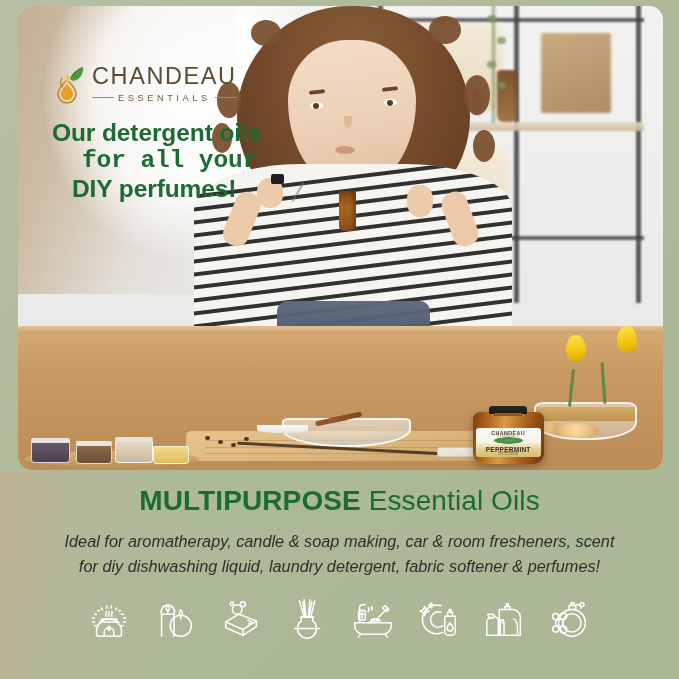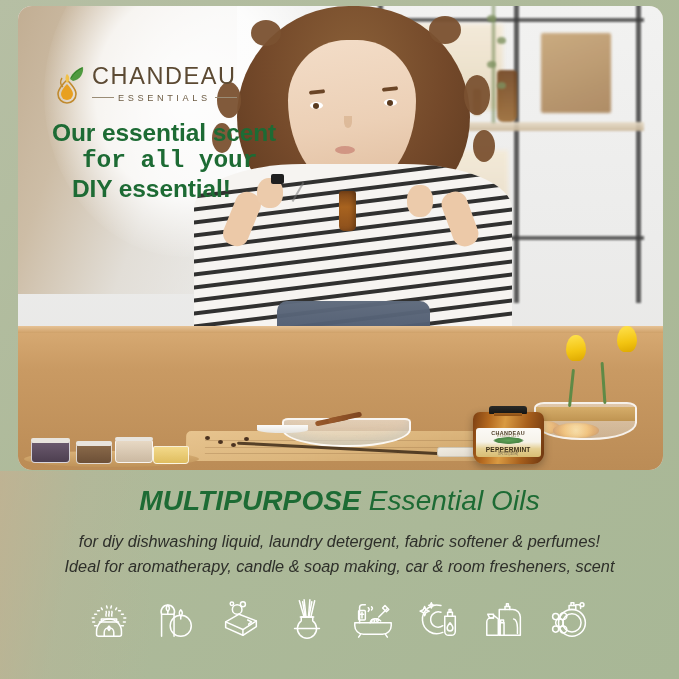--- a/index.html
+++ b/index.html
@@ -528,21 +528,20 @@
     background: linear-gradient(100deg, rgba(196,176,144,.75) 0%, rgba(186,179,150,.35) 45%, rgba(174,186,154,0) 100%);
   }
 
   .title {
     position: relative;
     text-align: center;
     margin-top: 14px;
     font-size: 28px;
     color: #1d6b34;
     letter-spacing: .1px;
-    font-style: italic;
   }
   .title .bold { font-weight: 700; }
   .title .light { font-weight: 400; }
 
   .desc {
     position: relative;
     text-align: center;
     margin-top: 12px;
     padding: 0 18px;
     font-size: 16.3px;
@@ -721,37 +720,37 @@
           <span class="logo-name">CHANDEAU</span>
           <span class="logo-sub-row">
             <span class="logo-rule"></span>
             <span class="logo-sub">ESSENTIALS</span>
             <span class="logo-rule"></span>
           </span>
         </span>
       </div>
 
       <div class="headline">
-        <div class="hl-1">Our essential scent</div>
+        <div class="hl-1">Our detergent oils</div>
         <div class="hl-3">for all your</div>
-        <div class="hl-4">DIY essential!</div>
+        <div class="hl-4">DIY perfumes!</div>
       </div>
     </div>
   </div>
 
   <div class="footer">
     <div class="footer-warm"></div>
 
     <div class="title">
       <span class="bold">MULTIPURPOSE</span><span> </span><span class="light">Essential Oils</span>
     </div>
 
     <div class="desc">
+      <div>Ideal for aromatherapy, candle &amp; soap making, car &amp; room fresheners, scent</div>
       <div>for diy dishwashing liquid, laundry detergent, fabric softener &amp; perfumes!</div>
-      <div>Ideal for aromatherapy, candle &amp; soap making, car &amp; room fresheners, scent</div>
     </div>
 
     <div class="icon-row">
 
       <div class="icon-cell">
         <svg viewBox="0 0 48 48" fill="none" stroke="#ffffff" stroke-width="1.5" stroke-linecap="round" stroke-linejoin="round">
           <path d="M13 42 h22 a2 2 0 0 0 2-2 v-3 a13 13 0 0 0-26 0 v3 a2 2 0 0 0 2 2z"></path>
           <path d="M19 42 v-4 a5 5 0 0 1 10 0 v4"></path>
           <path d="M24 36 c-1.6-1.4-1.6-3.2 0-4.6 1.6 1.4 1.6 3.2 0 4.6z"></path>
           <path d="M14 27 h20"></path>

